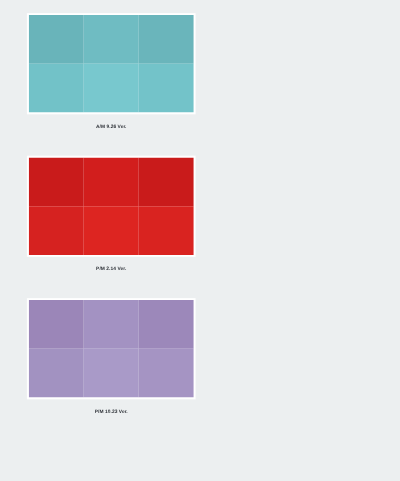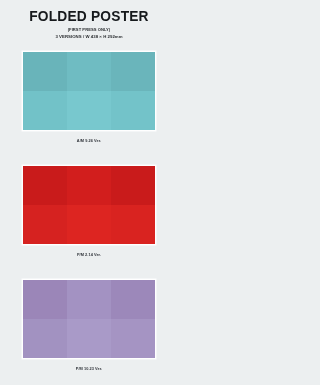--- a/index.html
+++ b/index.html
@@ -92,25 +92,20 @@
     white-space: nowrap;
   }
   .gap-a { height: 22px; }
   .gap-b { height: 22px; }
 </style>
 </head>
 <body>
 
 <div class="sheet">
 
-  <div class="header">
-    <div class="title">FOLDED POSTER</div>
-    <div class="subtitle1">(FIRST PRESS ONLY)</div>
-    <div class="subtitle2">3 VERSIONS / W 438 × H 292mm</div>
-  </div>
 
   <div class="posters">
 
     <div class="poster-block">
       <div class="poster-frame">
         <div class="poster">
           <div class="panel" style="background:#69b4ba"></div>
           <div class="panel" style="background:#6fbcc2"></div>
           <div class="panel" style="background:#6ab5bb"></div>
           <div class="panel" style="background:#72c2c8"></div>

